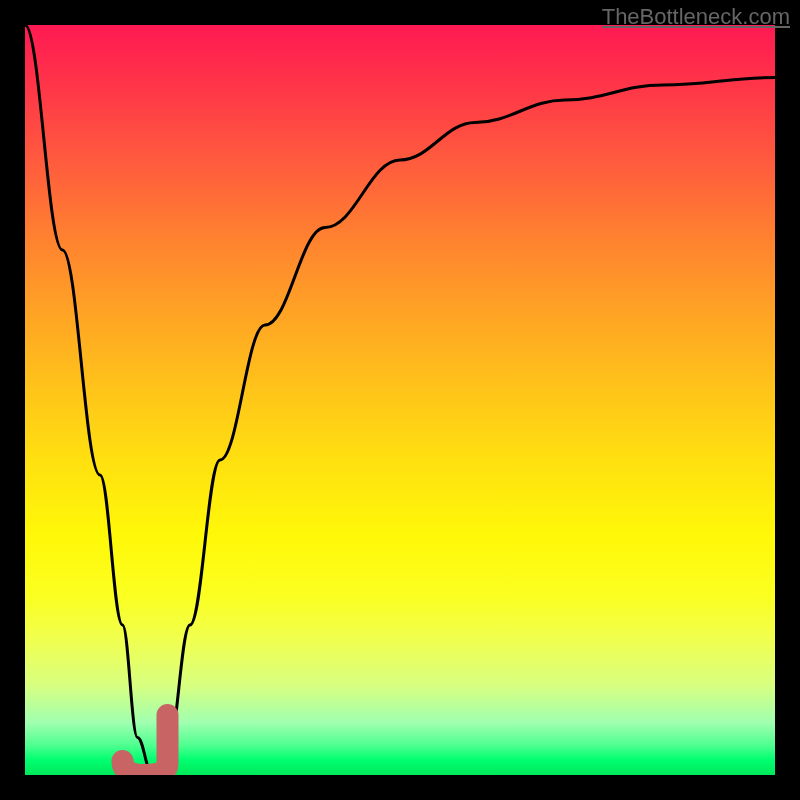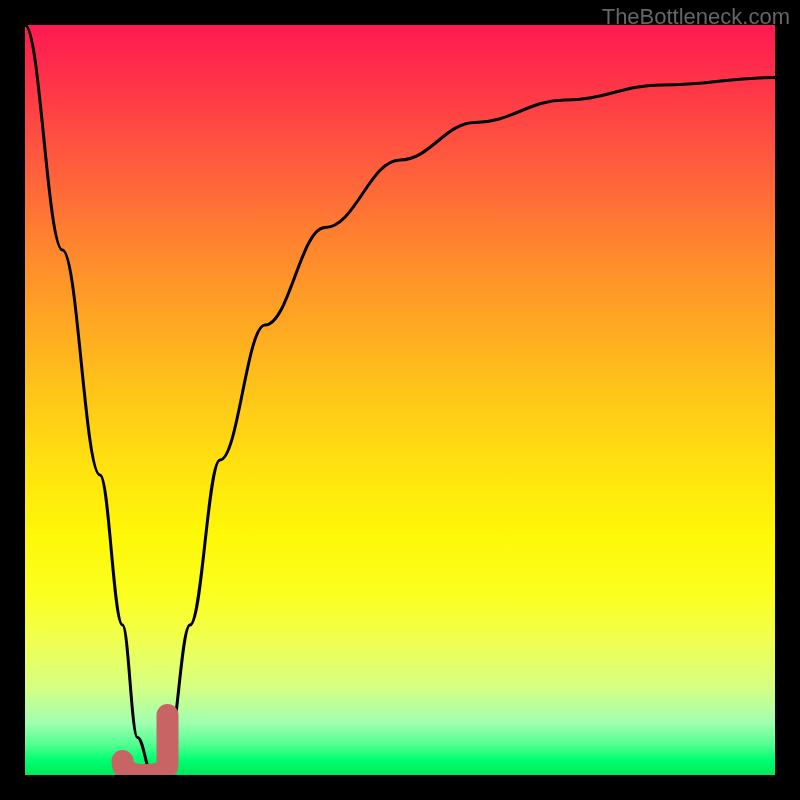--- a/index.html
+++ b/index.html
@@ -12,20 +12,21 @@
     overflow: hidden;
   }
   .watermark {
     position: absolute;
     top: 4px;
     right: 10px;
     color: #666;
     font-size: 22px;
     font-weight: 500;
     z-index: 10;
+    text-decoration: underline;
   }
   .plot-area {
     position: absolute;
     left: 25px;
     top: 25px;
     width: 750px;
     height: 750px;
     background: linear-gradient(to bottom,
       #ff1952 0%,
       #ff3548 8%,

